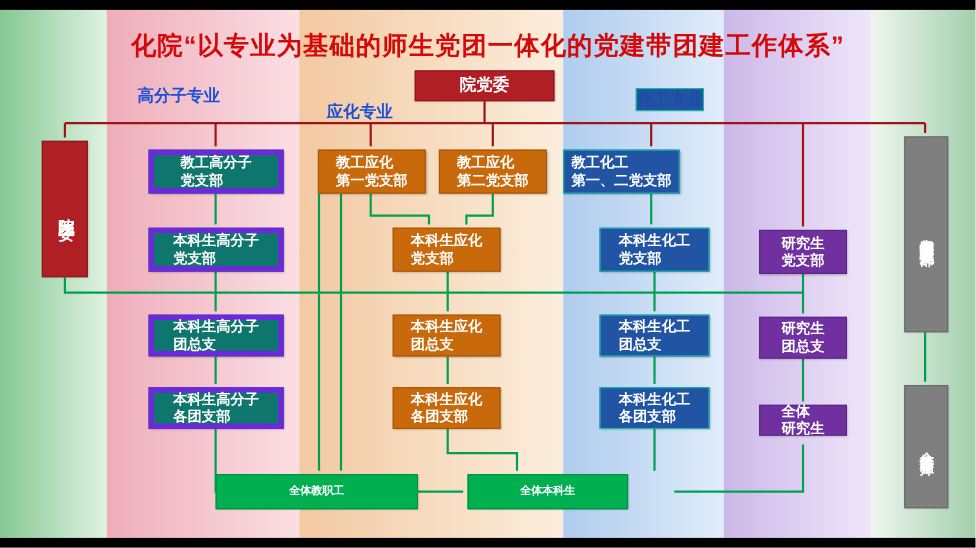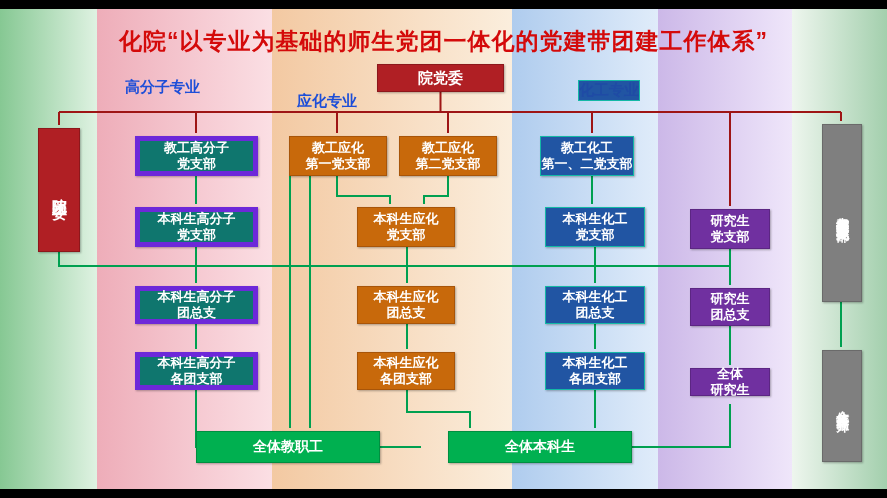--- a/index.html
+++ b/index.html
@@ -19,29 +19,29 @@
   .band.b-gray  {left:792px;width:95px; background:linear-gradient(to right,#eef6ee,#a3cfad);}
   #title{
     position:absolute;top:26px;left:0;width:887px;text-align:center;
     font-size:23px;font-weight:bold;color:#d40a0a;letter-spacing:1px;z-index:2;
   }
   .col-label{position:absolute;font-size:15px;font-weight:bold;z-index:2;white-space:nowrap;}
   .col-label.red{color:#1d4ed8;}
   .col-label.blue{color:#1f4ba5;}
   .box{
     position:absolute;z-index:2;display:flex;align-items:center;justify-content:center;
-    color:#fff;font-weight:bold;font-size:13px;line-height:1.25;text-align:center;
+    color:#fff;font-weight:bold;font-size:13px;line-height:1.25;
     white-space:pre-line;box-shadow:1px 1px 2px rgba(0,0,0,.3);box-sizing:border-box;
   }
   .darkred{background:#b01f24;border:1px solid #8d171b;}
   .pink   {background:#0f766e;border:5px solid #6d28d9;}
   .orange {background:#c8690b;border:1px solid #a85509;}
   .blue   {background:#2155a3;border:1px solid #14b8a6;}
   .purple {background:#7030a0;border:1px solid #5c2683;}
-  .green  {background:#00b050;border:1px solid #008f40;font-size:14px;}
+  .green  {background:#00b050;border:1px solid #008f40;font-size:10px;}
   .gray   {background:#7f7f7f;border:1px solid #6a6a6a;}
   .vbox{
     writing-mode:vertical-rl;text-orientation:upright;letter-spacing:3px;white-space:normal;
   }
   #edges{position:absolute;left:0;top:0;z-index:1;}
   #edges path{fill:none;stroke-width:2px;}
   #edges .r{stroke:#9e1515;}
   #edges .g{stroke:#00a050;}
 </style>
 </head>
@@ -107,21 +107,21 @@
 
 <div class="box darkred" style="left:377px;top:64px;width:127px;height:28px;font-size:15px">院党委</div>
 <div class="box darkred vbox" style="left:38px;top:128px;width:42px;height:124px;font-size:15px">院团委</div>
 
 <div class="box pink" style="left:135px;top:136px;width:123px;height:40px">教工高分子
 党支部</div>
 <div class="box orange" style="left:289px;top:136px;width:98px;height:40px">教工应化
 第一党支部</div>
 <div class="box orange" style="left:399px;top:136px;width:98px;height:40px">教工应化
 第二党支部</div>
-<div class="box blue" style="left:540px;top:136px;width:94px;height:40px">教工化工
+<div class="box blue" style="left:512px;top:136px;width:106px;height:40px">教工化工
 第一、二党支部</div>
 
 <div class="box pink" style="left:135px;top:207px;width:123px;height:40px">本科生高分子
 党支部</div>
 <div class="box orange" style="left:357px;top:207px;width:98px;height:40px">本科生应化
 党支部</div>
 <div class="box blue" style="left:545px;top:207px;width:100px;height:40px">本科生化工
 党支部</div>
 <div class="box purple" style="left:690px;top:209px;width:80px;height:40px">研究生
 党支部</div>
@@ -138,16 +138,16 @@
 <div class="box pink" style="left:135px;top:352px;width:123px;height:38px">本科生高分子
 各团支部</div>
 <div class="box orange" style="left:357px;top:352px;width:98px;height:38px">本科生应化
 各团支部</div>
 <div class="box blue" style="left:545px;top:352px;width:100px;height:38px">本科生化工
 各团支部</div>
 <div class="box purple" style="left:690px;top:368px;width:80px;height:28px">全体
 研究生</div>
 
 <div class="box green" style="left:196px;top:431px;width:184px;height:32px">全体教职工</div>
-<div class="box green" style="left:448px;top:431px;width:184px;height:32px">全体本科生</div>
+<div class="box green" style="left:425px;top:431px;width:146px;height:32px">全体本科生</div>
 
 <div class="box gray vbox" style="left:822px;top:124px;width:40px;height:178px;letter-spacing:1px">青年教师博士班虚拟党支部</div>
 <div class="box gray vbox" style="left:822px;top:350px;width:40px;height:112px;letter-spacing:2px">全体青年教师</div>
 
 </body></html>

